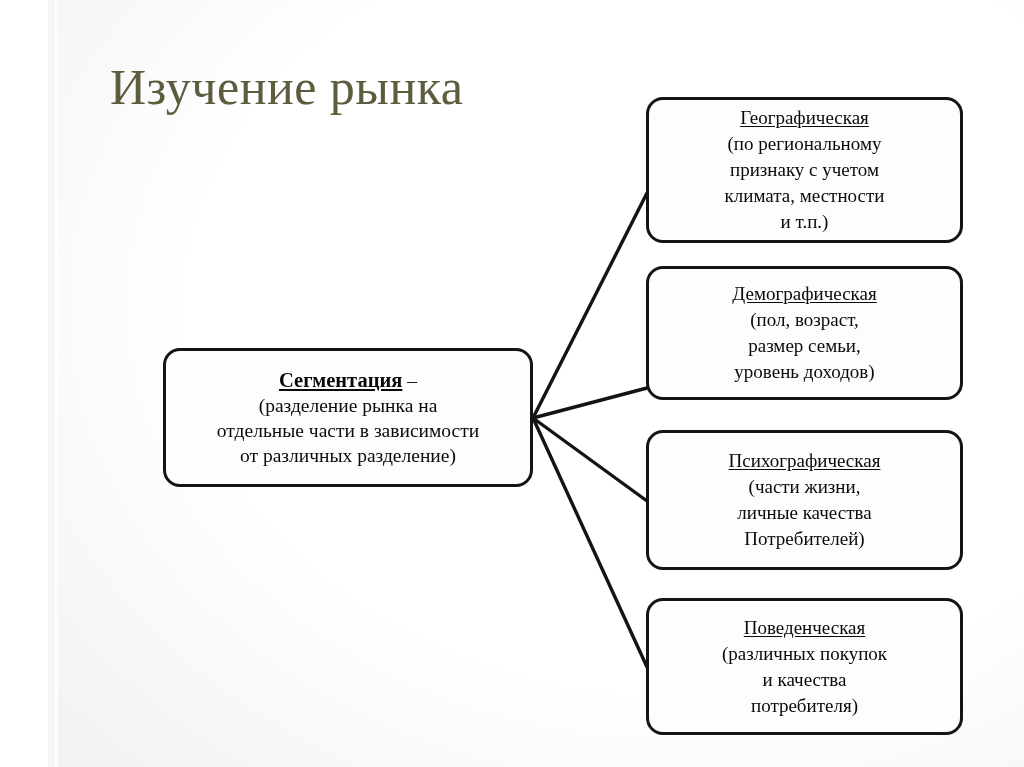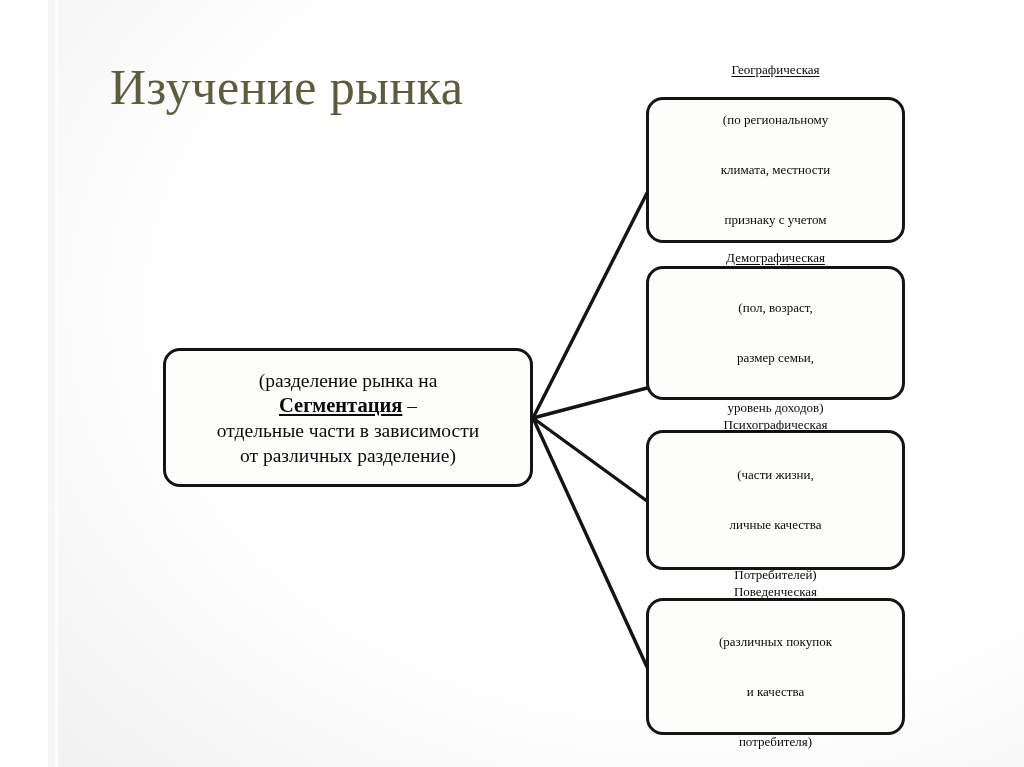--- a/index.html
+++ b/index.html
@@ -79,24 +79,23 @@
     line-height: 25px;
   }
   #node-main .head {
     font-weight: bold;
     font-size: 20.5px;
   }
 
   
   .branch {
     left: 598px;
-    width: 259px;
-    font-size: 13px;
+    width: 317px;
+    font-size: 19px;
     line-height: 26px;
-    gap: 24px;
   }
   #node-geo   { top: 97px;  height: 146px; }
   #node-demo  { top: 266px; height: 134px; }
   #node-psy   { top: 430px; height: 140px; }
   #node-behav { top: 598px; height: 137px; }
 
   #connectors {
     position: absolute;
     left: 0; top: 0;
     width: 1024px; height: 767px;
@@ -112,33 +111,33 @@
   <h1 id="title" style="color: rgb(93, 92, 63);">Изучение рынка</h1>
 
   <svg id="connectors" viewBox="0 0 1024 767" xmlns="http://www.w3.org/2000/svg">
     <line class="conn" x1="485" y1="418" x2="599" y2="193" stroke="#141414" stroke-width="3.4" stroke-linecap="round"></line>
     <line class="conn" x1="485" y1="418" x2="599" y2="388" stroke="#141414" stroke-width="3.4" stroke-linecap="round"></line>
     <line class="conn" x1="485" y1="418" x2="599" y2="501" stroke="#141414" stroke-width="3.4" stroke-linecap="round"></line>
     <line class="conn" x1="485" y1="418" x2="599" y2="667" stroke="#141414" stroke-width="3.4" stroke-linecap="round"></line>
   </svg>
 
   <div class="node" id="node-main" style="border-color: rgb(20, 20, 20);">
-    <div class="line">(разделение рынка на</div>
     <div class="line">
       <span class="head">Сегментация</span><span> –</span>
     </div>
+    <div class="line">(разделение рынка на</div>
     <div class="line">отдельные  части в зависимости</div>
     <div class="line">от различных разделение)</div>
   </div>
 
   <div class="node branch" id="node-geo" style="border-color: rgb(20, 20, 20);">
     <div class="head">Географическая</div>
     <div class="line">(по региональному</div>
+    <div class="line">признаку с учетом</div>
     <div class="line">климата, местности</div>
-    <div class="line">признаку с учетом</div>
     <div class="line">и т.п.)</div>
   </div>
 
   <div class="node branch" id="node-demo" style="border-color: rgb(20, 20, 20);">
     <div class="head">Демографическая</div>
     <div class="line">(пол, возраст,</div>
     <div class="line">размер семьи,</div>
     <div class="line">уровень доходов)</div>
   </div>
 

